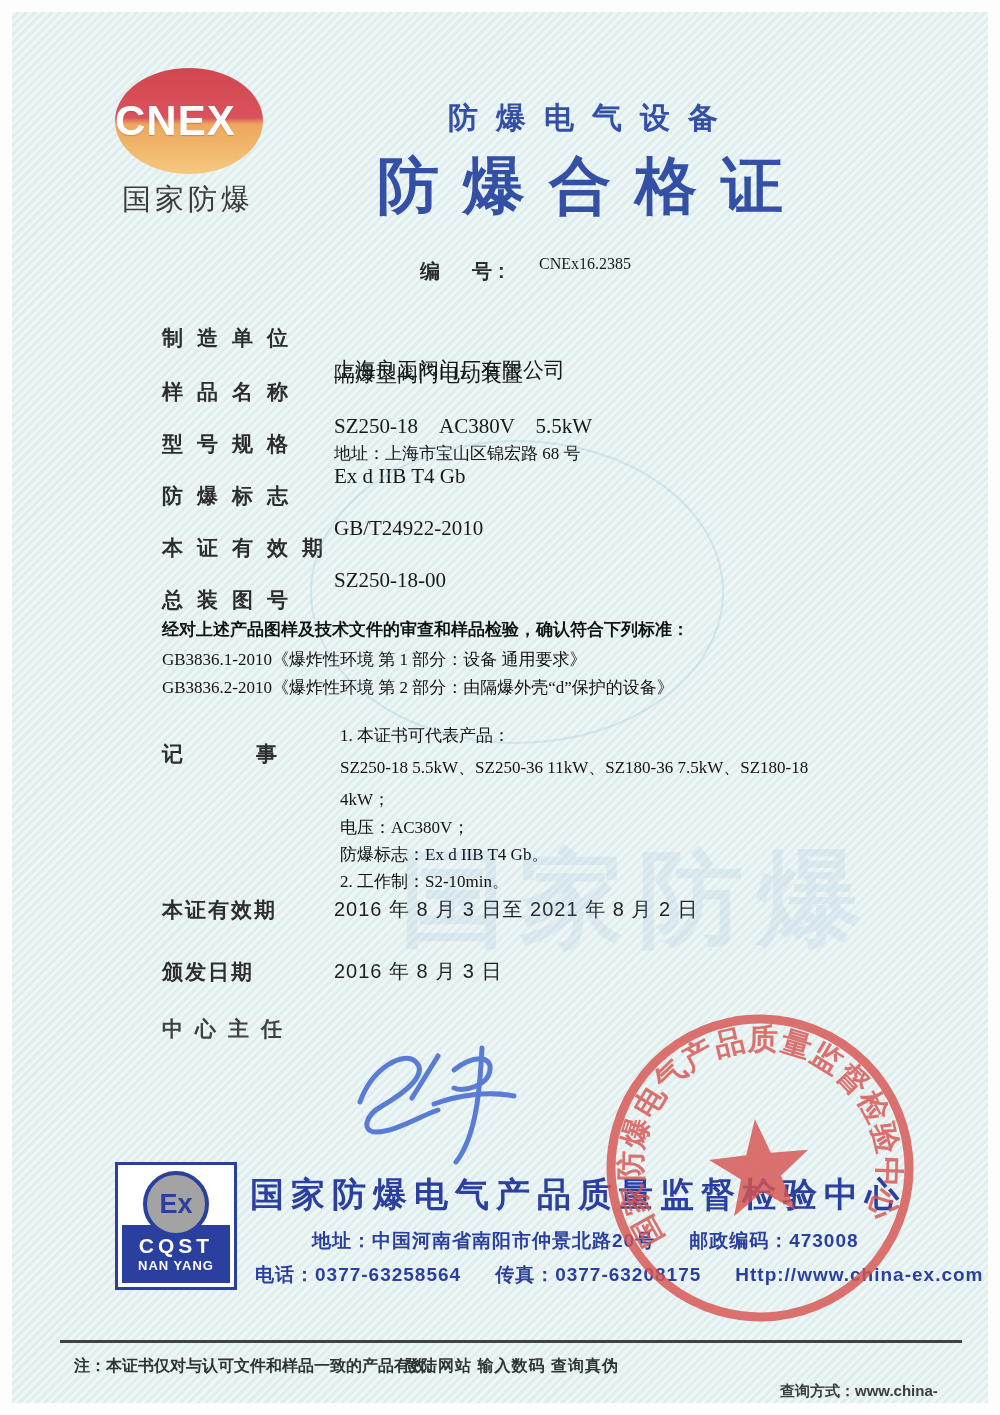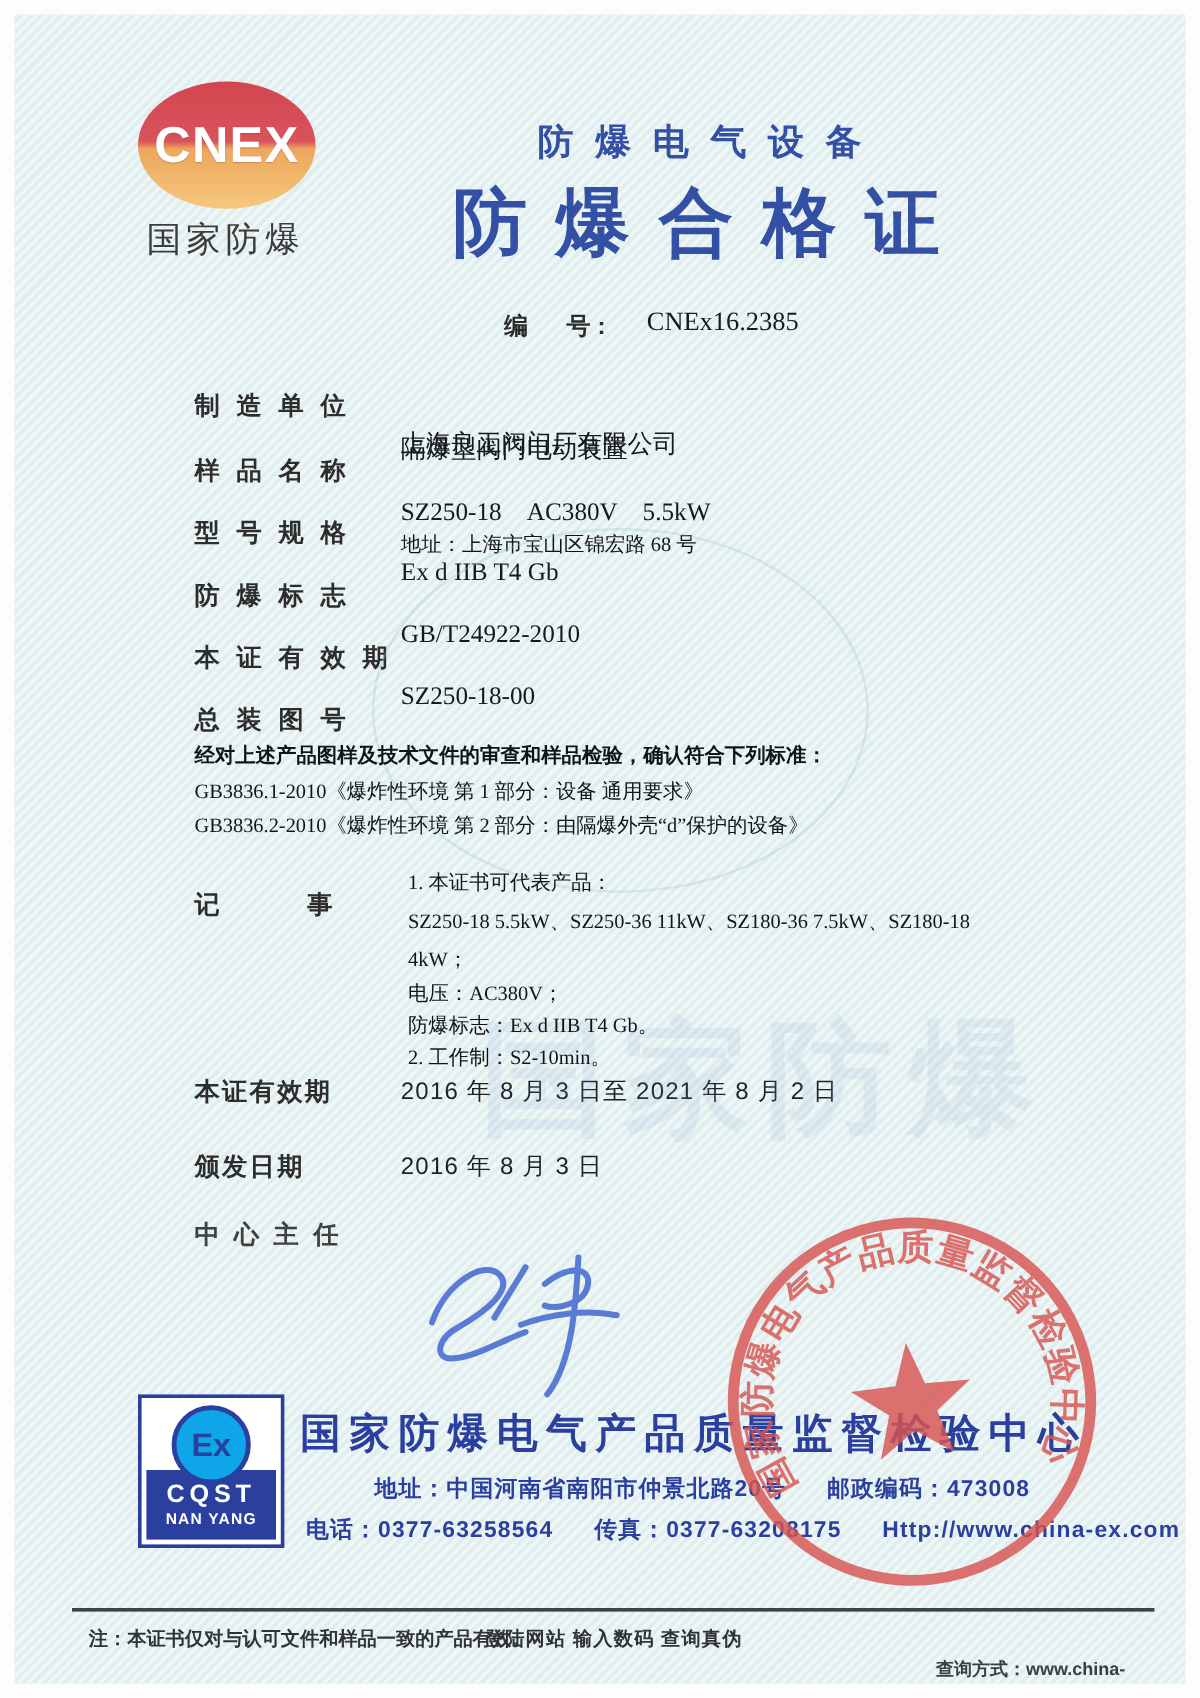--- a/index.html
+++ b/index.html
@@ -5,30 +5,30 @@
   html,body{margin:0;padding:0;}
   body{width:1000px;height:1415px;background:#fbfbf9;font-family:"Liberation Sans",sans-serif;}
   .paper{position:relative;width:1000px;height:1415px;box-sizing:border-box;
          border:12px solid #fcfdfc;background:#e8f2f2;overflow:hidden;}
   .paper::before{content:"";position:absolute;inset:0;z-index:0;pointer-events:none;
          background:repeating-linear-gradient(135deg,rgba(255,255,255,.28) 0 3px,rgba(186,218,222,.18) 3px 6px);}
   .abs{position:absolute;z-index:2;}
   
   .cnex-ellipse{left:103px;top:56px;width:148px;height:106px;border-radius:50%;
          background:linear-gradient(180deg,#d2464f 0%,#d9535c 47%,#eca75d 53%,#f5c87e 100%);
-         display:flex;align-items:center;justify-content:center;}
+         display:flex;align-items:center;}
   .cnex-text{color:#fff;font-weight:bold;font-size:42px;letter-spacing:1px;
          font-family:"Liberation Sans",sans-serif;text-shadow:0 1px 1px rgba(150,60,40,.35);}
   .cnex-caption{left:110px;top:168px;width:160px;font-size:29px;color:#3c3c3c;letter-spacing:4px;font-weight:500;}
   .doc-type{left:290px;top:86px;width:580px;text-align:center;font-size:30px;font-weight:bold;
          color:#3350a5;letter-spacing:18px;}
   .main-title{left:250px;top:132px;width:660px;text-align:center;font-size:62px;font-weight:bold;
          color:#3350a5;letter-spacing:24px;}
   .cert-no-label{left:408px;top:246px;font-size:20px;font-weight:bold;color:#2b2b2b;letter-spacing:6px;}
-  .cert-no-value{left:527px;top:243px;font-size:22px;color:#141b1f;font-family:"Liberation Serif",serif;}
+  .cert-no-value{left:527px;top:243px;font-size:16px;color:#141b1f;font-family:"Liberation Serif",serif;}
   
   .flabel{position:absolute;left:150px;font-size:21px;font-weight:600;color:#2d2d2d;letter-spacing:14px;white-space:nowrap;margin-top:16px;}
   .fvalue{position:absolute;left:322px;font-size:21px;color:#15181c;font-family:"Liberation Serif",serif;white-space:pre;}
   .serif20{font-family:"Liberation Serif",serif;font-size:17px;color:#101418;}
   .statement-line{position:absolute;left:150px;white-space:pre;}
   .remark-line{position:absolute;left:328px;white-space:pre;}
   .date-label{position:absolute;left:150px;font-size:21px;font-weight:600;color:#2d2d2d;letter-spacing:2px;}
   .date-value{position:absolute;left:322px;font-size:20px;font-weight:500;color:#1d2125;letter-spacing:1px;}
   .director-label{left:150px;top:1003px;font-size:21px;font-weight:600;color:#404040;letter-spacing:12px;}
   
@@ -37,21 +37,21 @@
   .org-line1{left:300px;top:1216px;font-size:19px;font-weight:bold;color:#2b3f9e;letter-spacing:1px;}
   .org-line2{left:243px;top:1250px;font-size:19px;font-weight:bold;color:#2b3f9e;letter-spacing:1px;}
   .org-gap{display:inline-block;width:34px;}
   
   .cqst-box{left:103px;top:1150px;width:122px;height:128px;border:3px solid #2b3f9e;background:#fff;
          box-sizing:border-box;padding:4px;}
   .cqst-inner{position:relative;width:100%;height:100%;}
   .cqst-blue{position:absolute;left:0;right:0;bottom:0;height:58px;background:#2b3f9e;
          display:flex;flex-direction:column;align-items:center;justify-content:center;}
   .cqst-circle{position:absolute;left:50%;top:2px;transform:translateX(-50%);width:58px;height:58px;
-         border:4px solid #2b3f9e;border-radius:50%;background:#0ea5e9;display:flex;align-items:center;justify-content:center;}
+         border:4px solid #2b3f9e;border-radius:50%;background:#a3a3a3;display:flex;align-items:center;justify-content:center;}
   .cqst-ex{font-size:27px;font-weight:bold;color:#2b3f9e;}
   .cqst-cqst{color:#fff;font-size:21px;font-weight:600;letter-spacing:4px;line-height:24px;}
   .cqst-city{color:#fff;font-size:13px;font-weight:600;letter-spacing:1px;line-height:16px;}
   
   .divider{left:48px;top:1328px;width:902px;height:3px;background:#3c4246;}
   .foot-note{left:62px;top:1344px;font-size:16px;color:#2f3335;font-weight:600;}
   .foot-hint{left:392px;top:1344px;font-size:16px;color:#2f3335;font-weight:700;letter-spacing:1px;}
   .verify-code{left:482px;top:1358px;font-size:30px;color:#565c5e;font-weight:600;
          font-family:"DejaVu Sans Mono",monospace;letter-spacing:4px;white-space:pre;}
   .query{left:768px;top:1370px;font-size:15px;color:#3a3e40;font-weight:600;}

